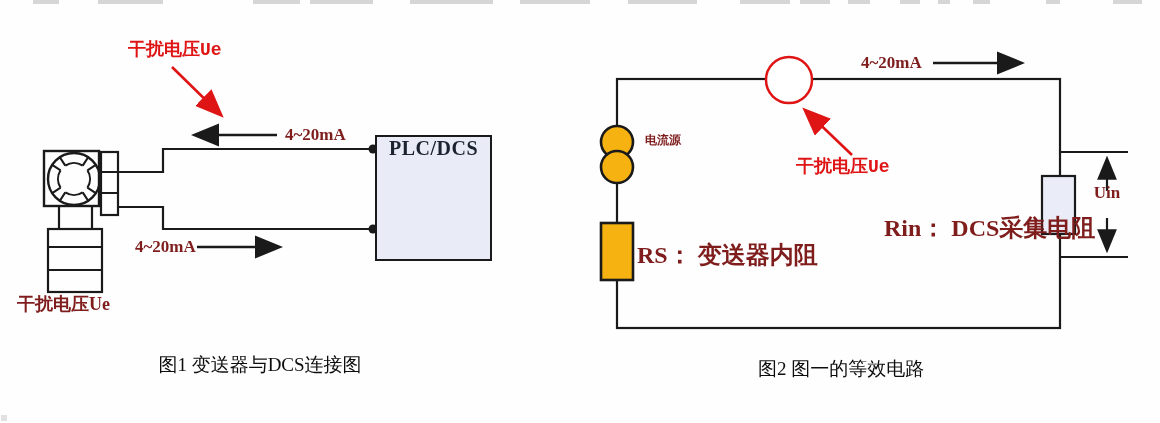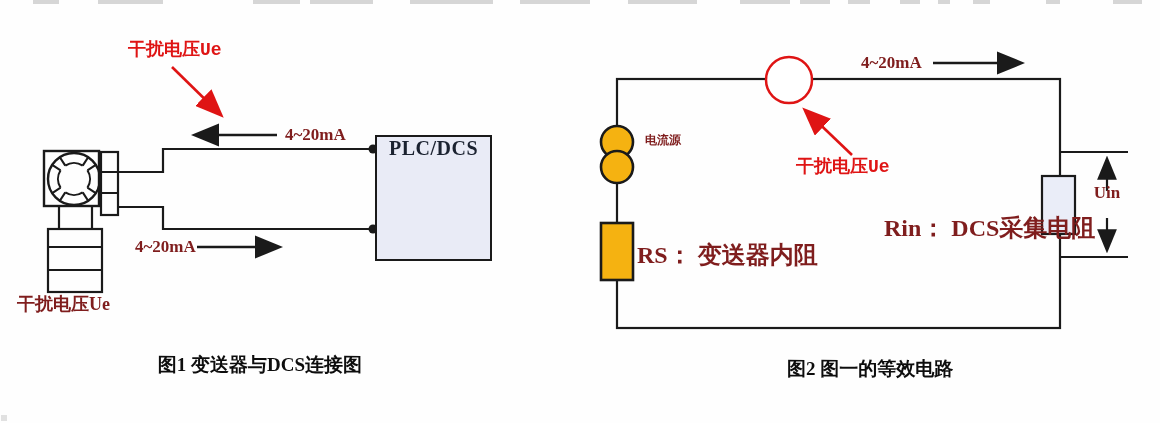--- a/index.html
+++ b/index.html
@@ -18,21 +18,21 @@
     color:#7f1d1d;
     font-size:17px;
     white-space:nowrap;
     line-height:1.15;
   }
   .red-lbl{color:var(--red);font-family:Liberation Mono, monospace;}
   .caption{
     position:absolute;
     width:300px;
     text-align:center;
-    font-weight:bold;
+    font-weight:normal;
     font-size:19px;
     color:#0d0d0d;
     white-space:nowrap;
   }
   .plc-box{
     position:absolute;
     left:375px;top:135px;width:117px;height:126px;
     background:var(--box_fill);
     border:2px solid var(--line);
     box-sizing:border-box;
@@ -135,15 +135,15 @@
   <div class="lbl" style="left:135px;top:237px">4~20mA</div>
   <div class="lbl" style="left:17px;top:294px;font-size:18px">干扰电压Ue</div>
   <div class="caption" style="left:110px;top:352px">图1 变送器与DCS连接图</div>
 
   <div class="lbl" style="left:861px;top:53px">4~20mA</div>
   <div class="lbl red-lbl" style="left:796px;top:157px;font-size:18px">干扰电压Ue</div>
   <div class="lbl" style="left:645px;top:134px;font-size:12px">电流源</div>
   <div class="lbl" style="left:637px;top:242px;font-size:24px">RS： 变送器内阻</div>
   <div class="lbl" style="left:884px;top:215px;font-size:24px">Rin： DCS采集电阻</div>
   <div class="lbl" style="left:1086px;top:183px;width:42px;text-align:center">Uin</div>
-  <div class="caption" style="left:720px;top:356px">图2 图一的等效电路</div>
+  <div class="caption" style="left:691px;top:356px">图2 图一的等效电路</div>
 
 </div>
 
 </body></html>

